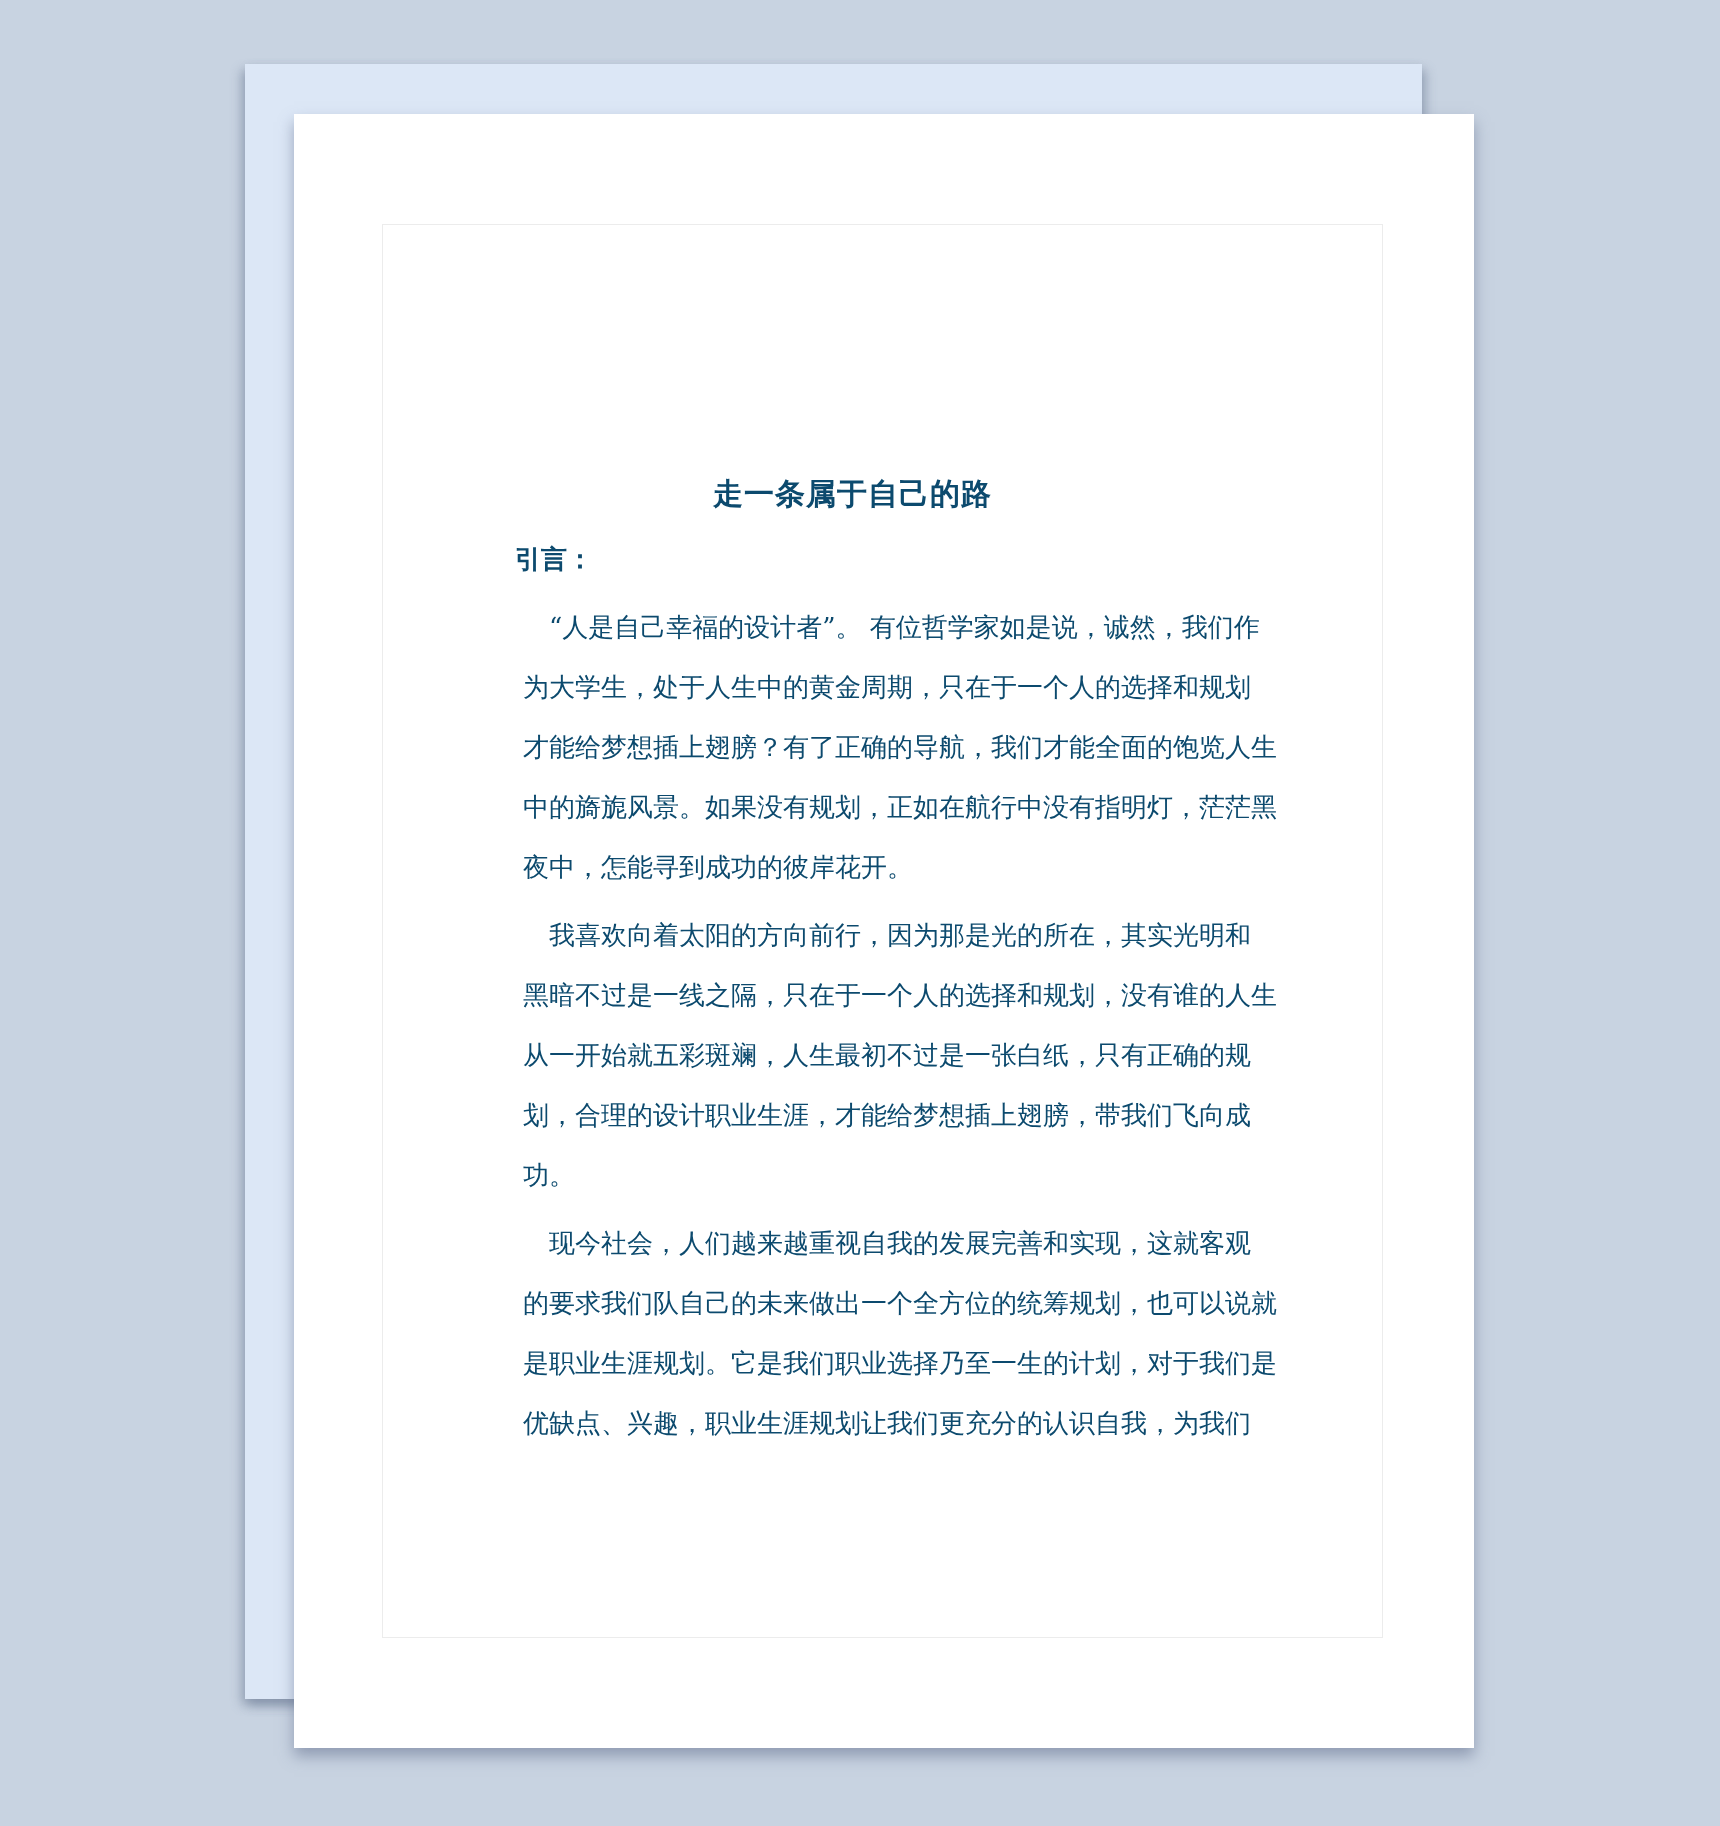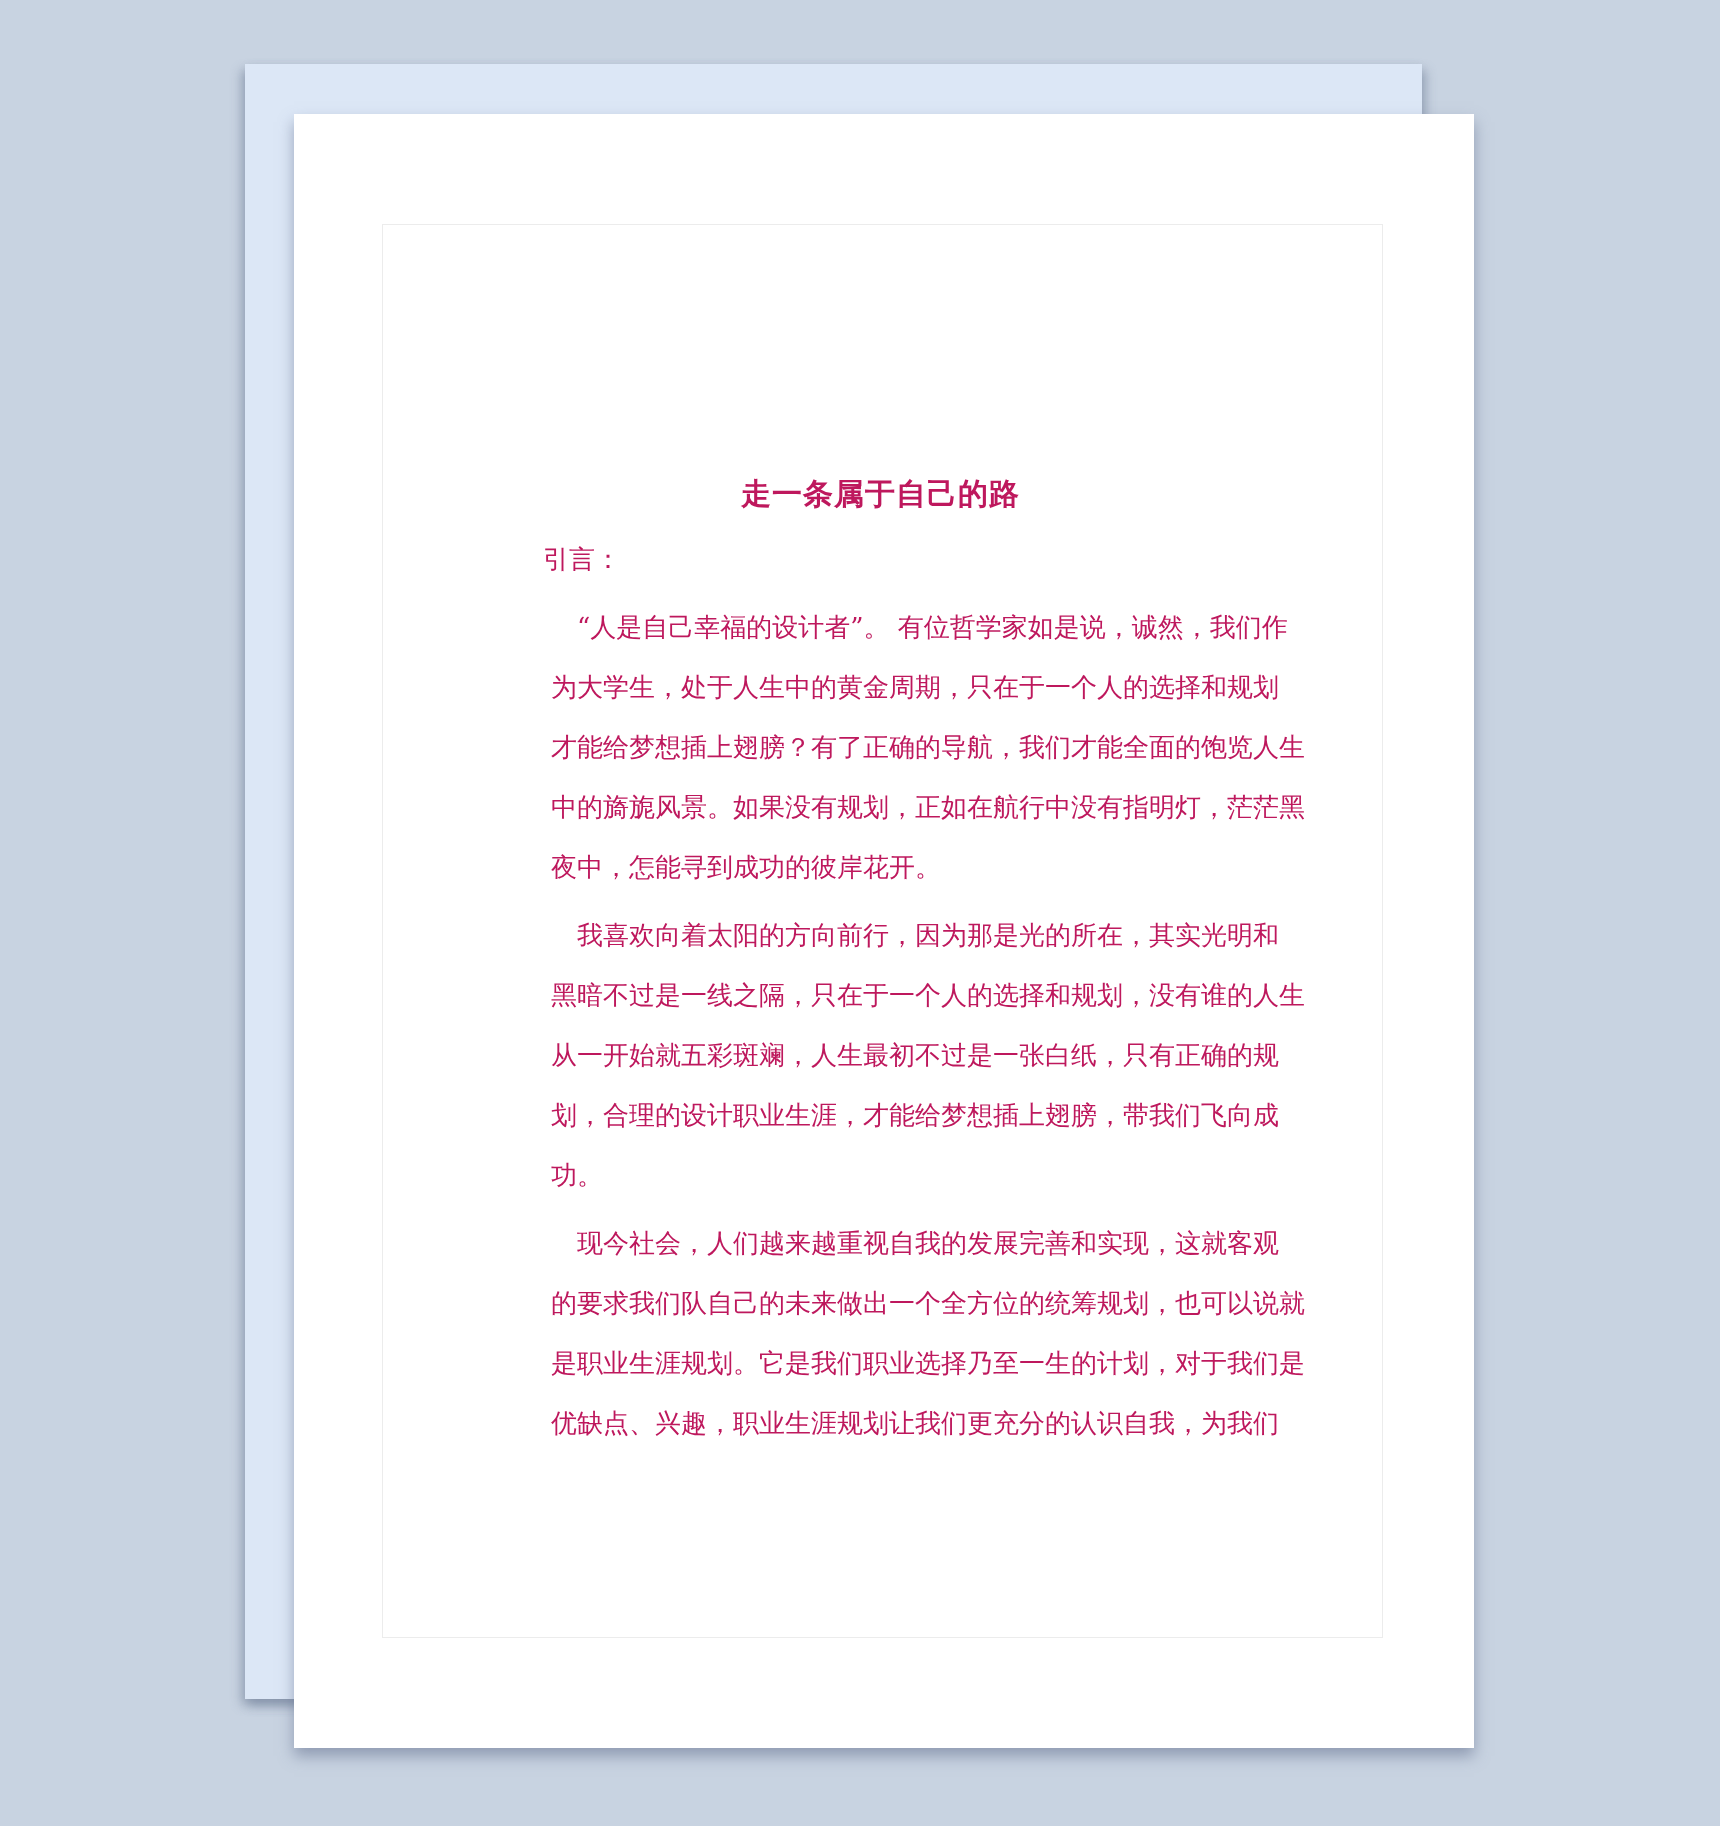--- a/index.html
+++ b/index.html
@@ -37,37 +37,37 @@
     position: absolute;
     left: 88px;
     top: 110px;
     width: 999px;
     height: 1412px;
     border: 1px solid #ececec;
     background: transparent;
   }
   .doc {
     position: absolute;
-    left: 249px;
+    left: 221px;
     top: 350px;
     width: 675px;
-    color: #be185d;
+    color: #0c4a6e;
     font-size: 26px;
     line-height: 60px;
   }
   .doc-title {
     font-size: 30px;
     font-weight: bold;
     text-align: center;
     line-height: 60px;
     margin: 0 0 5px 0;
     letter-spacing: 1px;
   }
   .intro-label {
-    font-weight: normal;
+    font-weight: bold;
     line-height: 60px;
     text-align: left;
   }
   .para {
     margin: 8px;
   }
   .line {
     line-height: 60px;
     text-align: justify;
     text-align-last: justify;

